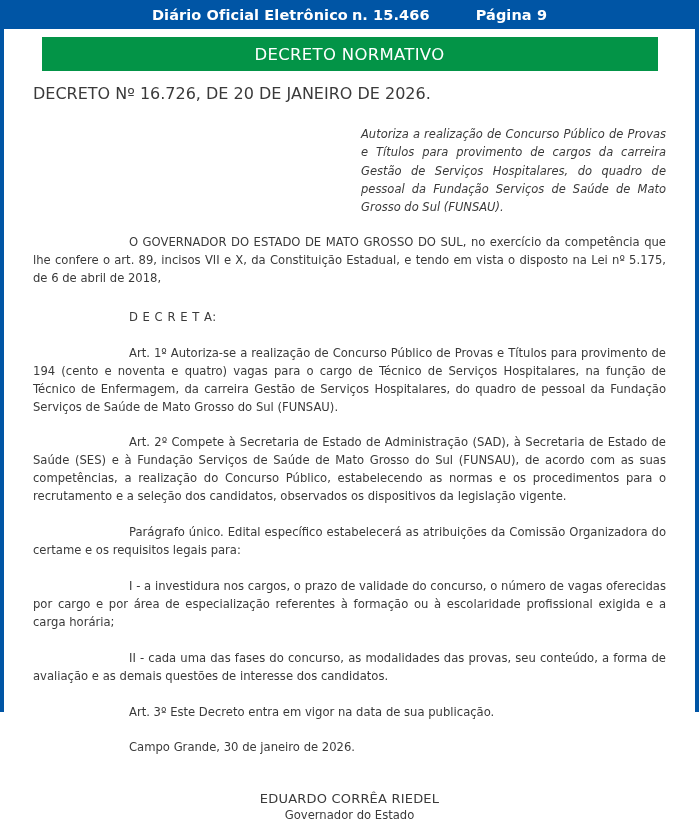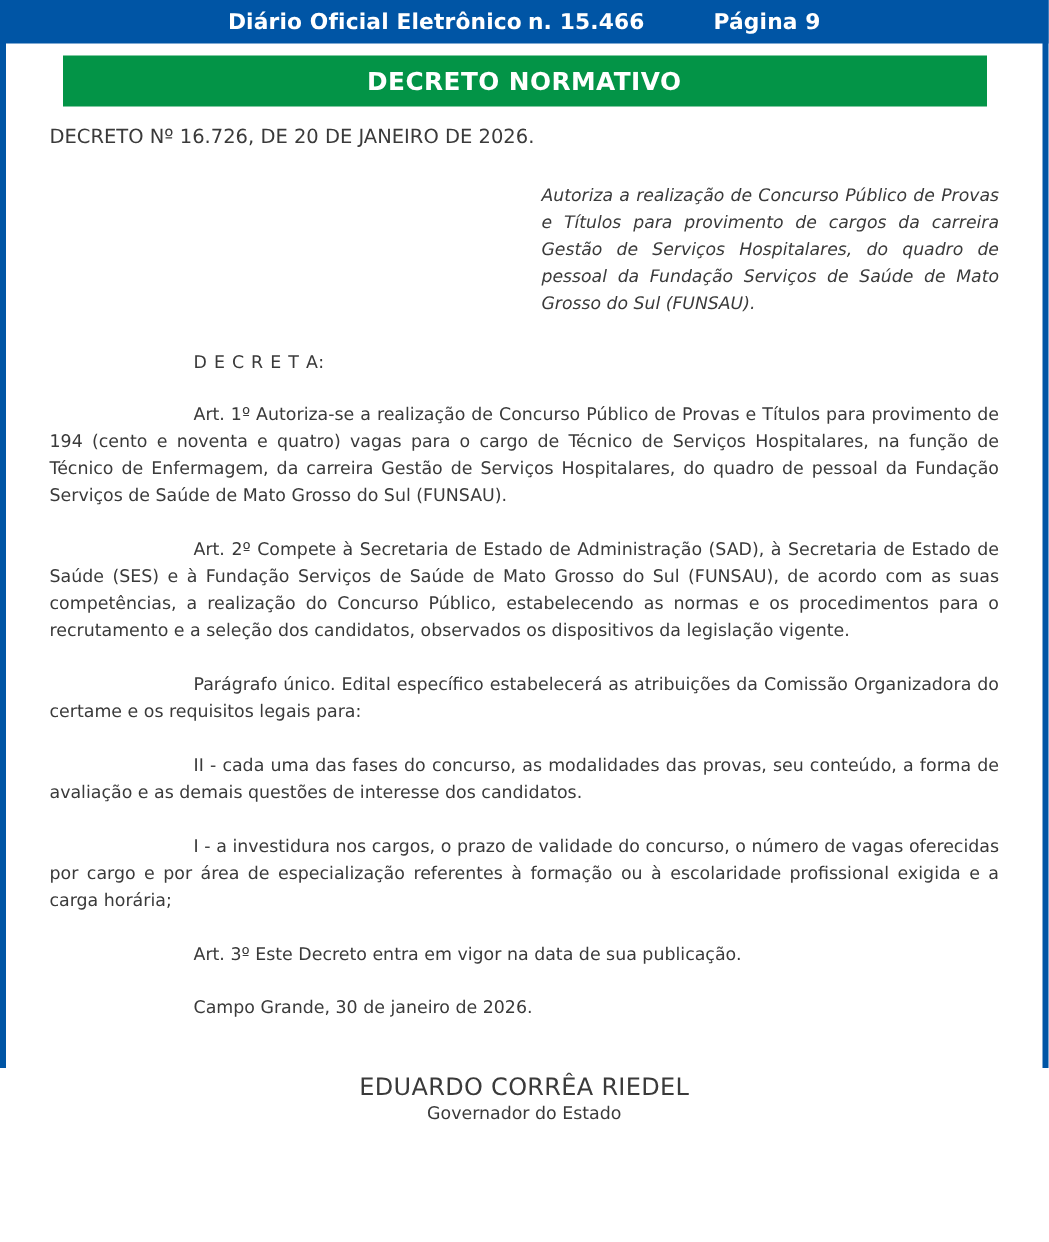--- a/index.html
+++ b/index.html
@@ -60,39 +60,39 @@
     justify-content: center;
   }
   .banner {
     width: 616px;
     height: 34px;
     background: #039447;
     color: #ffffff;
     display: flex;
     align-items: center;
     justify-content: center;
-    font-weight: bold;
+    font-weight: normal;
     font-size: 16.5px;
     letter-spacing: 0.3px;
   }
 
   
   .doc {
     position: absolute;
     left: 29px;
     right: 29px;
     top: 82px;
     font-size: 11.6px;
     line-height: 1.52;
     color: #3a3a3a;
   }
 
   .decree-number {
     margin: 0 0 0 0;
-    font-size: 13px;
+    font-size: 16px;
     text-align: left;
   }
 
   .ementa {
     margin: 19px 0 0 auto;
     width: 305px;
     font-style: italic;
     text-align: justify;
     text-justify: inter-word;
     line-height: 1.58;
@@ -115,21 +115,21 @@
 
   p.tight { margin-top: 17px; }
 
   
   .signatures {
     margin-top: 33px;
     text-align: center;
   }
   .sig-block { margin-top: 0; }
   .sig-name {
-    font-size: 16px;
+    font-size: 13px;
     letter-spacing: 0.2px;
     line-height: 1.35;
     margin-top: 33px;
   }
   .sig-role {
     font-size: 11.6px;
     line-height: 1.35;
   }
 </style>
 </head>
@@ -148,28 +148,29 @@
       <span>DECRETO NORMATIVO</span>
     </div>
   </div>
 
   <div class="doc">
 
     <p class="decree-number">DECRETO Nº 16.726, DE 20 DE JANEIRO DE 2026.</p>
 
     <div class="ementa">Autoriza a realização de Concurso Público de Provas e Títulos para provimento de cargos da carreira Gestão de Serviços Hospitalares, do quadro de pessoal da Fundação Serviços de Saúde de Mato Grosso do Sul (FUNSAU).</div>
 
+    <p class="para">O GOVERNADOR DO ESTADO DE MATO GROSSO DO SUL, no exercício da competência que lhe confere o art. 89, incisos VII e X, da Constituição Estadual, e tendo em vista o disposto na Lei nº 5.175, de 6 de abril de 2018,</p>
 
     <p class="decreta">D E C R E T A:</p>
 
     <p class="para">Art. 1º Autoriza-se a realização de Concurso Público de Provas e Títulos para provimento de 194 (cento e noventa e quatro) vagas para o cargo de Técnico de Serviços Hospitalares, na função de Técnico de Enfermagem, da carreira Gestão de Serviços Hospitalares, do quadro de pessoal da Fundação Serviços de Saúde de Mato Grosso do Sul (FUNSAU).</p>
     <p class="para">Art. 2º Compete à Secretaria de Estado de Administração (SAD), à Secretaria de Estado de Saúde (SES) e à Fundação Serviços de Saúde de Mato Grosso do Sul (FUNSAU), de acordo com as suas competências, a realização do Concurso Público, estabelecendo as normas e os procedimentos para o recrutamento e a seleção dos candidatos, observados os dispositivos da legislação vigente.</p>
     <p class="para">Parágrafo único. Edital específico estabelecerá as atribuições da Comissão Organizadora do certame e os requisitos legais para:</p>
+    <p class="para">I - a investidura nos cargos, o prazo de validade do concurso, o número de vagas oferecidas por cargo e por área de especialização referentes à formação ou à escolaridade profissional exigida e a carga horária;</p>
     <p class="para">II - cada uma das fases do concurso, as modalidades das provas, seu conteúdo, a forma de avaliação e as demais questões de interesse dos candidatos.</p>
-    <p class="para">I - a investidura nos cargos, o prazo de validade do concurso, o número de vagas oferecidas por cargo e por área de especialização referentes à formação ou à escolaridade profissional exigida e a carga horária;</p>
     <p class="para">Art. 3º Este Decreto entra em vigor na data de sua publicação.</p>
 
     <p class="para tight">Campo Grande, 30 de janeiro de 2026.</p>
 
     <div class="signatures">
       <div class="sig-block">
         <div class="sig-name">EDUARDO CORRÊA RIEDEL</div>
         <div class="sig-role">Governador do Estado</div>
       </div>
 

